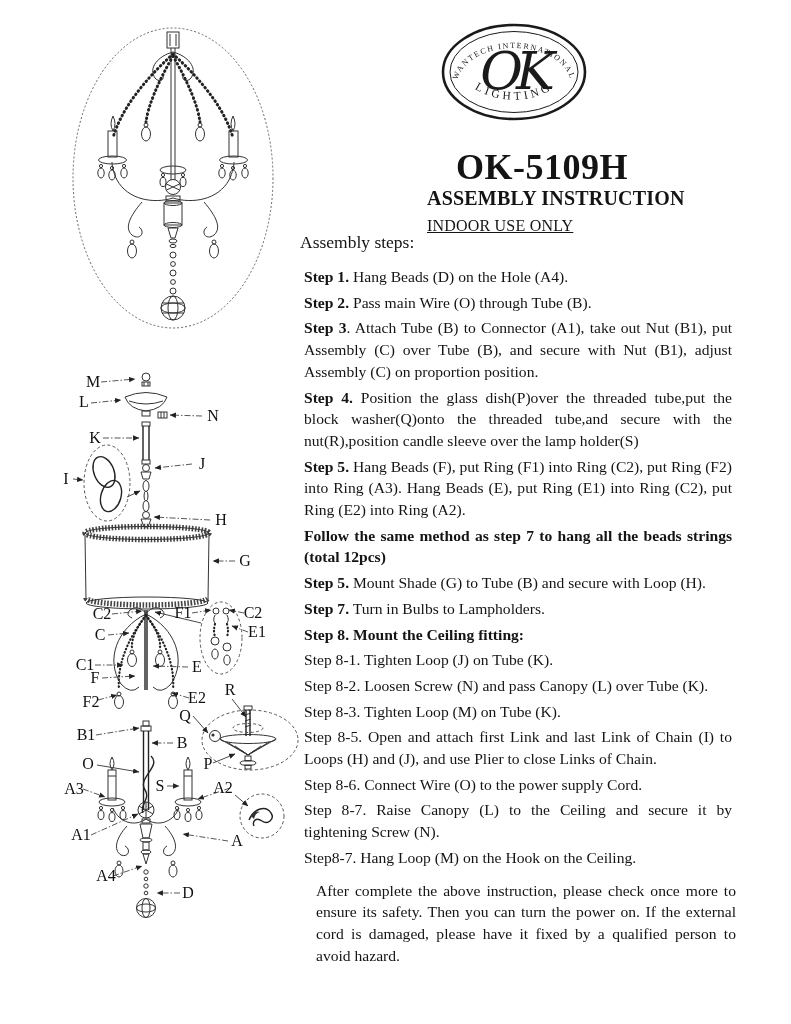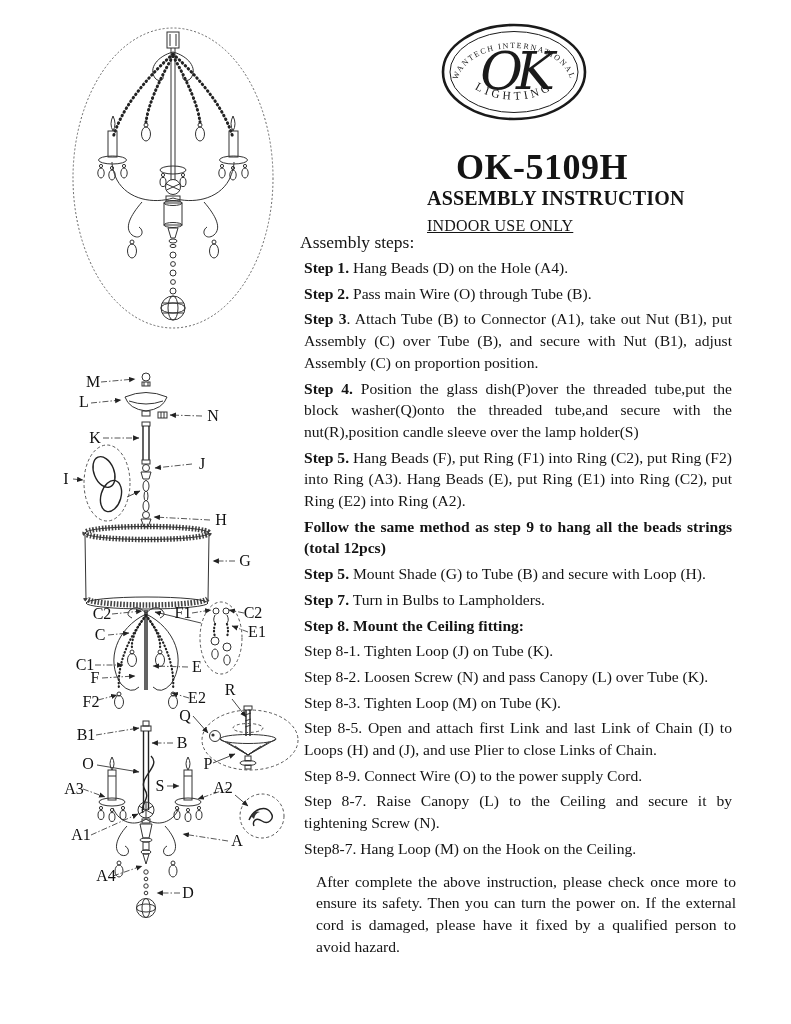--- a/index.html
+++ b/index.html
@@ -24,21 +24,21 @@
   .subtitle-2{
     position:absolute;left:427px;top:209px;
     font-size:16px;text-decoration:underline;letter-spacing:.2px;margin-top:8px;
   }
   
   .instructions{
     position:absolute;left:300px;top:231px;width:436px;
     font-size:15.6px;line-height:21.7px;
   }
   .instructions h2{
-    font-size:17.5px;font-weight:normal;margin:0 0 4px 0;line-height:22px;
+    font-size:17.5px;font-weight:normal;margin:0 0 13px 0;line-height:22px;
   }
   .instructions p.step{margin:4px;text-align:justify;}
   .instructions p.step.bold{font-weight:bold;}
   .instructions p.closing{margin:11px 0 0 16px;text-align:justify;}
   
   .parts-diagram{position:absolute;left:55px;top:358px;}
   .ln{fill:none;stroke:#333;stroke-width:1;}
   .lnb{fill:none;stroke:#222;stroke-width:1.4;}
   .fillp{fill:#333;stroke:none;}
   .bead{fill:none;stroke:#222;stroke-width:3;stroke-dasharray:.6 3.6;stroke-linecap:round;}
@@ -159,29 +159,29 @@
 <div class="subtitle-2">INDOOR USE ONLY</div>
 
 <div class="instructions">
   <h2>Assembly steps:</h2>
   <div>
       <p class="step"><b>Step 1.</b> Hang Beads (D) on the Hole (A4).</p>
       <p class="step"><b>Step 2.</b> Pass main Wire (O) through Tube (B).</p>
       <p class="step"><b>Step 3</b>. Attach Tube (B) to Connector (A1), take out Nut (B1), put Assembly (C) over Tube (B), and secure with Nut (B1), adjust Assembly (C) on proportion position.</p>
       <p class="step"><b>Step 4.</b> Position the glass dish(P)over the threaded tube,put the block washer(Q)onto the threaded tube,and secure with the nut(R),position candle sleeve over the lamp holder(S)</p>
       <p class="step"><b>Step 5.</b> Hang Beads (F), put Ring (F1) into Ring (C2), put Ring (F2) into Ring (A3). Hang Beads (E), put Ring (E1) into Ring (C2), put Ring (E2) into Ring (A2).</p>
-      <p class="step bold">Follow the same method as step 9 to hang all the beads strings (total 12pcs)</p>
+      <p class="step bold">Follow the same method as step 7 to hang all the beads strings (total 12pcs)</p>
       <p class="step"><b>Step 5.</b> Mount Shade (G) to Tube (B) and secure with Loop (H).</p>
       <p class="step"><b>Step 7.</b> Turn in Bulbs to Lampholders.</p>
       <p class="step bold">Step 8. Mount the Ceiling fitting:</p>
       <p class="step">Step 8-1. Tighten Loop (J) on Tube (K).</p>
       <p class="step">Step 8-2. Loosen Screw (N) and pass Canopy (L) over Tube (K).</p>
       <p class="step">Step 8-3. Tighten Loop (M) on Tube (K).</p>
       <p class="step">Step 8-5. Open and attach first Link and last Link of Chain (I) to Loops (H) and (J), and use Plier to close Links of Chain.</p>
-      <p class="step">Step 8-9. Connect Wire (O) to the power supply Cord.</p>
+      <p class="step">Step 8-6. Connect Wire (O) to the power supply Cord.</p>
       <p class="step">Step 8-7. Raise Canopy (L) to the Ceiling and secure it by tightening Screw (N).</p>
       <p class="step">Step8-7. Hang Loop (M) on the Hook on the Ceiling.</p>
     </div>
   <p class="closing">After complete the above instruction, please check once more to ensure its safety. Then you can turn the power on. If the external cord is damaged, please have it fixed by a qualified person to avoid hazard.</p>
 </div>
 
 <svg class="parts-diagram" width="262" height="600" viewBox="0 0 262 600" aria-hidden="true">
   <defs>
     <marker id="arr" markerWidth="8" markerHeight="8" refX="6.6" refY="3" orient="auto">
       <path d="M0,0 L7,3 L0,6 Z" fill="#222"></path>

